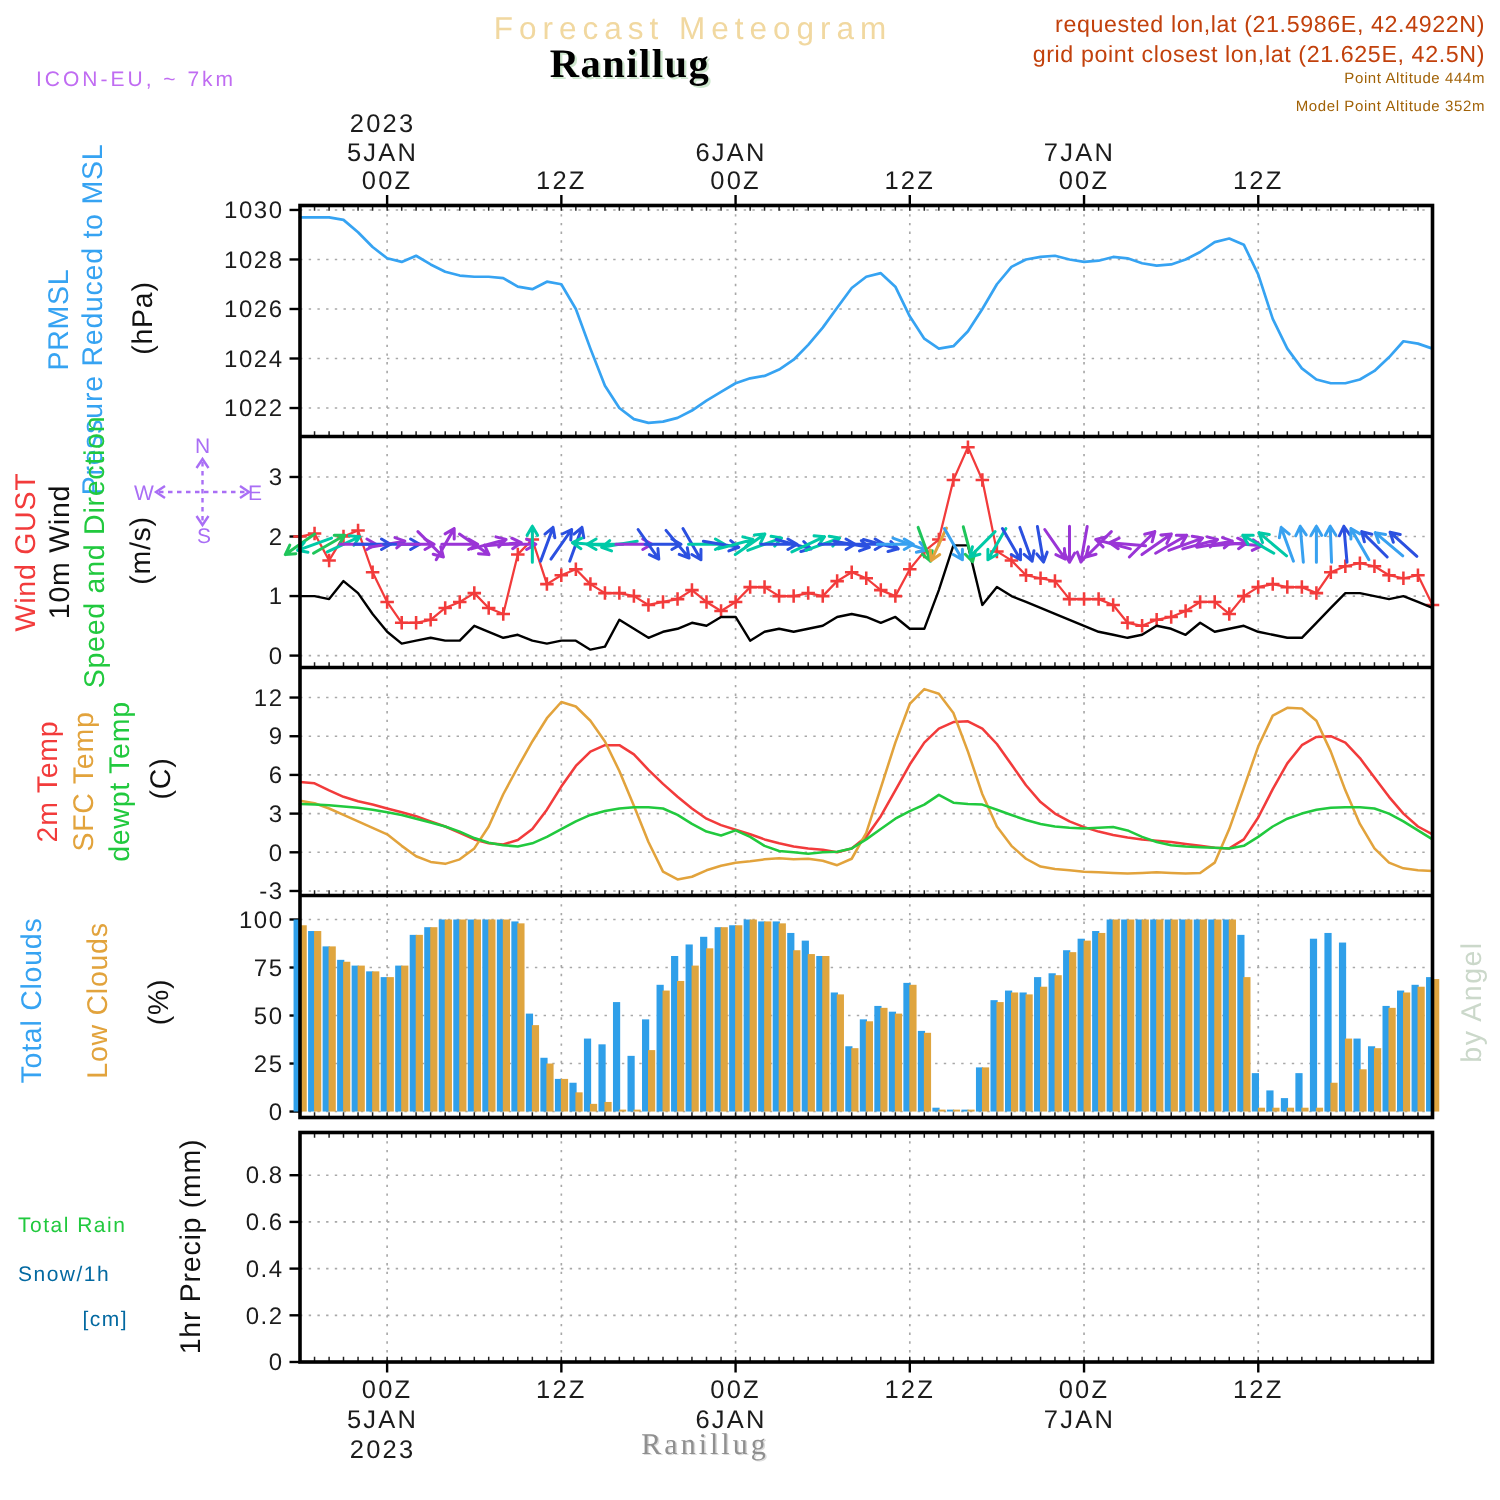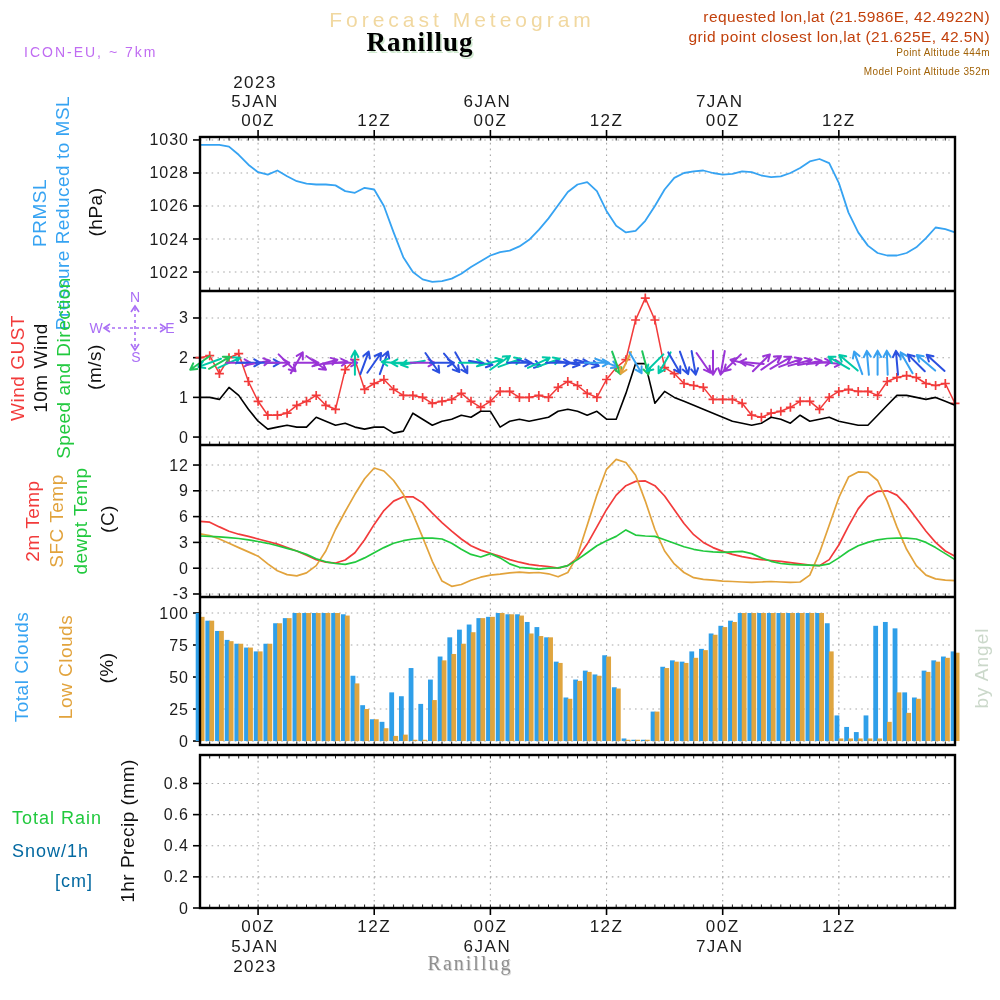--- a/index.html
+++ b/index.html
@@ -9,21 +9,21 @@
   .vlabel{position:absolute;white-space:nowrap;transform:translate(-50%,-50%) rotate(-90deg);
           font-size:19px;letter-spacing:0.5px;}
   .hdr-title{font-size:21px;letter-spacing:4px;color:#f1d8a0;}
   .station{font-family:"Liberation Serif", serif;font-weight:bold;font-size:27px;letter-spacing:1px;
            color:#000;text-shadow:1.5px 1.5px 0 #cfe8cf;}
   .model{font-size:14px;letter-spacing:2px;color:#c06cf2;}
   .purp1{font-size:15.5px;letter-spacing:0.4px;color:#c2410c;text-align:center;}
   .purp2{font-size:10px;letter-spacing:0.4px;color:#a16207;text-align:right;}
   .blue{color:#36a3f2;} .red{color:#f23b3b;} .green{color:#21c93e;}
   .black{color:#111;} .gold{color:#e2a33c;} .snowc{color:#0369a1;}
-  .legend-h{font-size:18px;letter-spacing:1px;}
+  .legend-h{font-size:14px;letter-spacing:1px;}
   .footer-station{font-family:"Liberation Serif", serif;font-size:20px;letter-spacing:2px;
                   color:#8f8f8f;text-shadow:1px 1px 0 #dcdcdc;}
   .watermark{color:#cbd8ca;font-size:19px;letter-spacing:1px;}
   svg text{font-family:"Liberation Sans", sans-serif;}
 </style>
 </head>
 <body>
 
 <div id="page">
 

